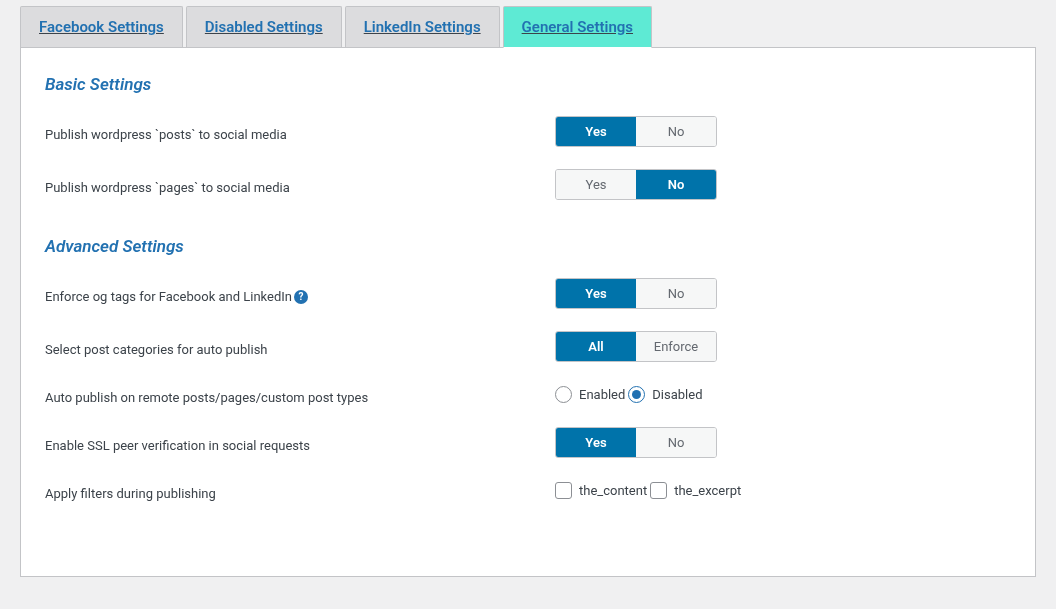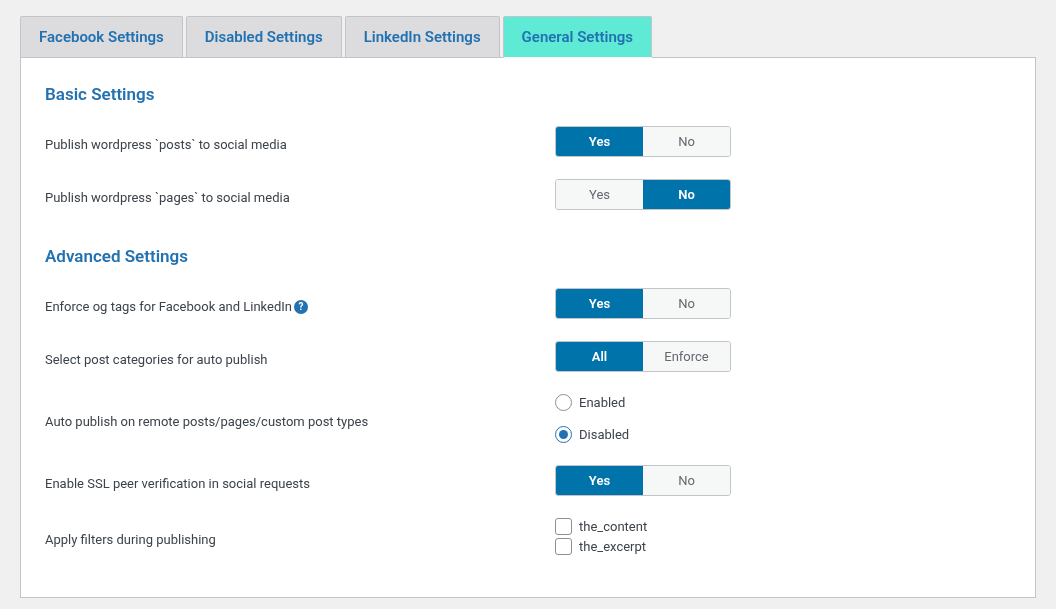--- a/index.html
+++ b/index.html
@@ -8,22 +8,23 @@
       background: #f0f0f1;
       font-size: 13px;
       color: #3c434a;
     }
     .wrap {
       padding: 0 20px 20px 20px;
     }
     .tabs {
       display: flex;
       gap: 3px;
-      padding-top: 16px;
+      padding-top: 6px;
       padding-left: 0;
+      text-decoration: underline;
     }
     .tab {
       padding: 11px 18px;
       background: #dcdcde;
       border: 1px solid #c3c4c7;
       border-bottom: none;
       font-size: 15px;
       font-weight: 600;
       color: #2271b1;
       cursor: pointer;
@@ -41,20 +42,21 @@
       border: 1px solid #c3c4c7;
       padding: 20px 24px;
       min-height: 530px;
     }
     .section-title {
       color: #2271b1;
       font-size: 17px;
       font-weight: 600;
       margin-bottom: 22px;
       margin-top: 6px;
+      font-style: italic;
     }
     .section-title.advanced {
       margin-top: 36px;
     }
     .row {
       display: flex;
       align-items: center;
       margin-bottom: 22px;
     }
     .row .label {
@@ -64,21 +66,21 @@
       font-size: 13px;
     }
     .row .control {
       flex: 1;
     }
     .toggle {
       display: inline-flex;
       border: 1px solid #c3c4c7;
       border-radius: 3px;
       overflow: hidden;
-      width: 176px;
+      width: 162px;
     }
     .toggle .opt {
       flex: 1;
       text-align: center;
       padding: 7px 0;
       font-size: 13px;
       cursor: pointer;
       background: #f6f7f7;
       color: #646970;
     }
@@ -97,22 +99,21 @@
       background: #2271b1;
       color: #fff;
       font-size: 10px;
       font-weight: bold;
       margin-left: 2px;
       vertical-align: 1px;
       cursor: help;
     }
     .radio-group {
       display: flex;
-      flex-direction: column;
-      gap: 15px;
+      gap: 3px;
     }
     .radio-item {
       display: flex;
       align-items: center;
       gap: 7px;
       cursor: pointer;
     }
     .radio-circle {
       width: 17px;
       height: 17px;
@@ -128,21 +129,21 @@
     }
     .radio-circle.checked::after {
       content: '';
       width: 9px;
       height: 9px;
       border-radius: 50%;
       background: #2271b1;
     }
     .checkbox-group {
       display: flex;
-      flex-direction: column;
+      flex-direction: row;
       gap: 3px;
     }
     .checkbox-item {
       display: flex;
       align-items: center;
       gap: 7px;
       cursor: pointer;
     }
     .checkbox-box {
       width: 17px;

